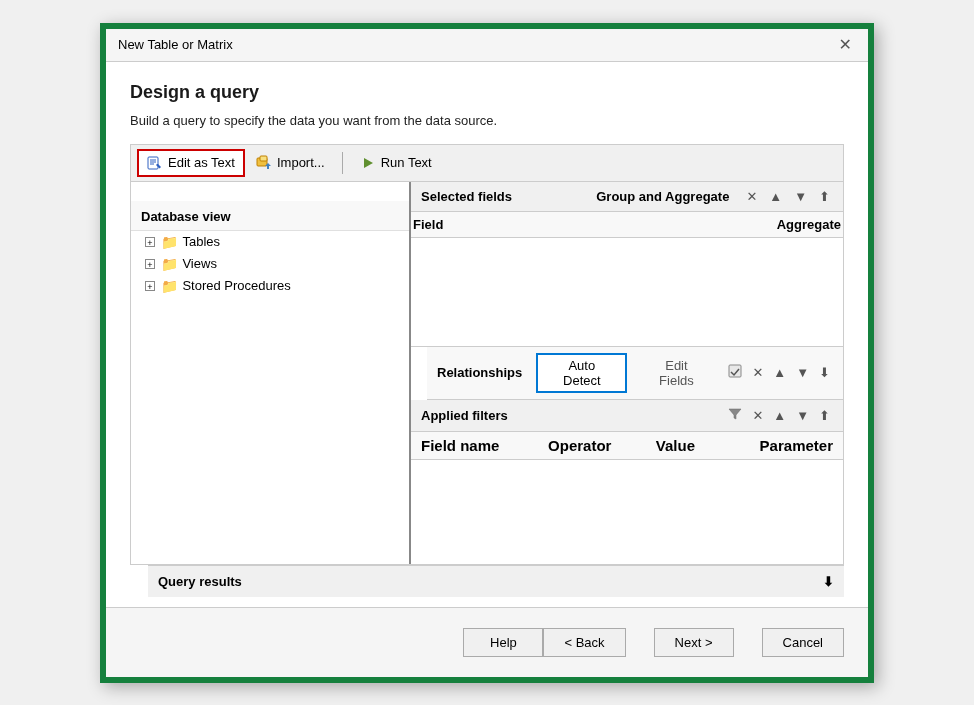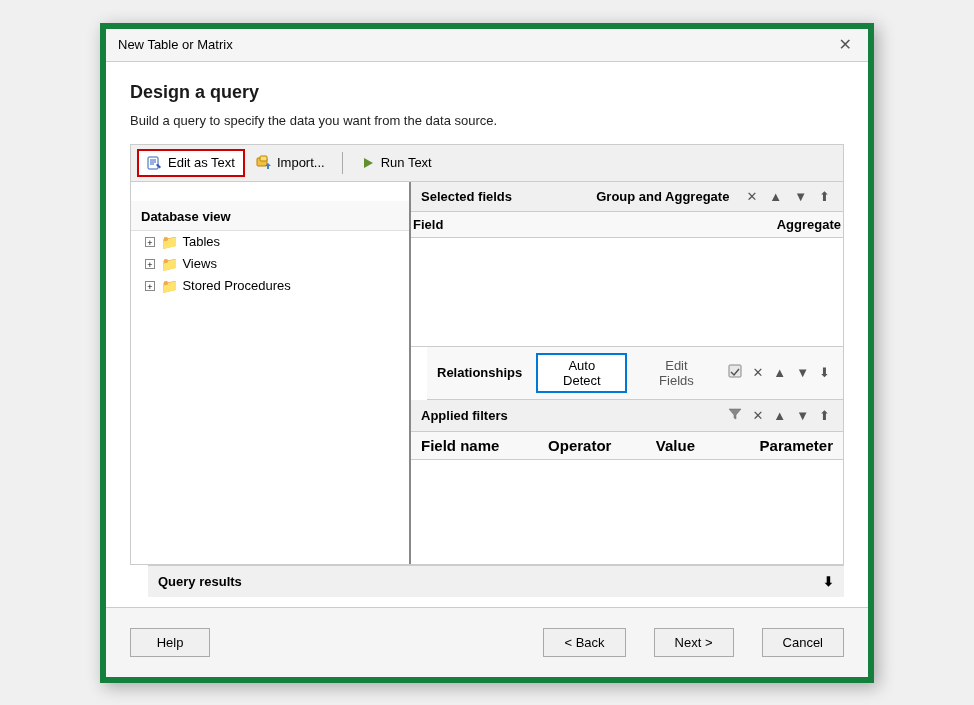--- a/index.html
+++ b/index.html
@@ -268,21 +268,21 @@
       align-items: center;
       justify-content: space-between;
       font-size: 13px;
       font-weight: 600;
       cursor: pointer;
       margin-left: 18px;
     }
     .footer {
       display: flex;
       align-items: center;
-      justify-content: space-between;
+      justify-content: flex-end;
       padding: 20px 24px;
       border-top: 1px solid #ccc;
       background: #f5f5f5;
     }
     .footer-right {
       display: flex;
       gap: 28px;
     }
     .footer-btn {
       padding: 6px 20px;

